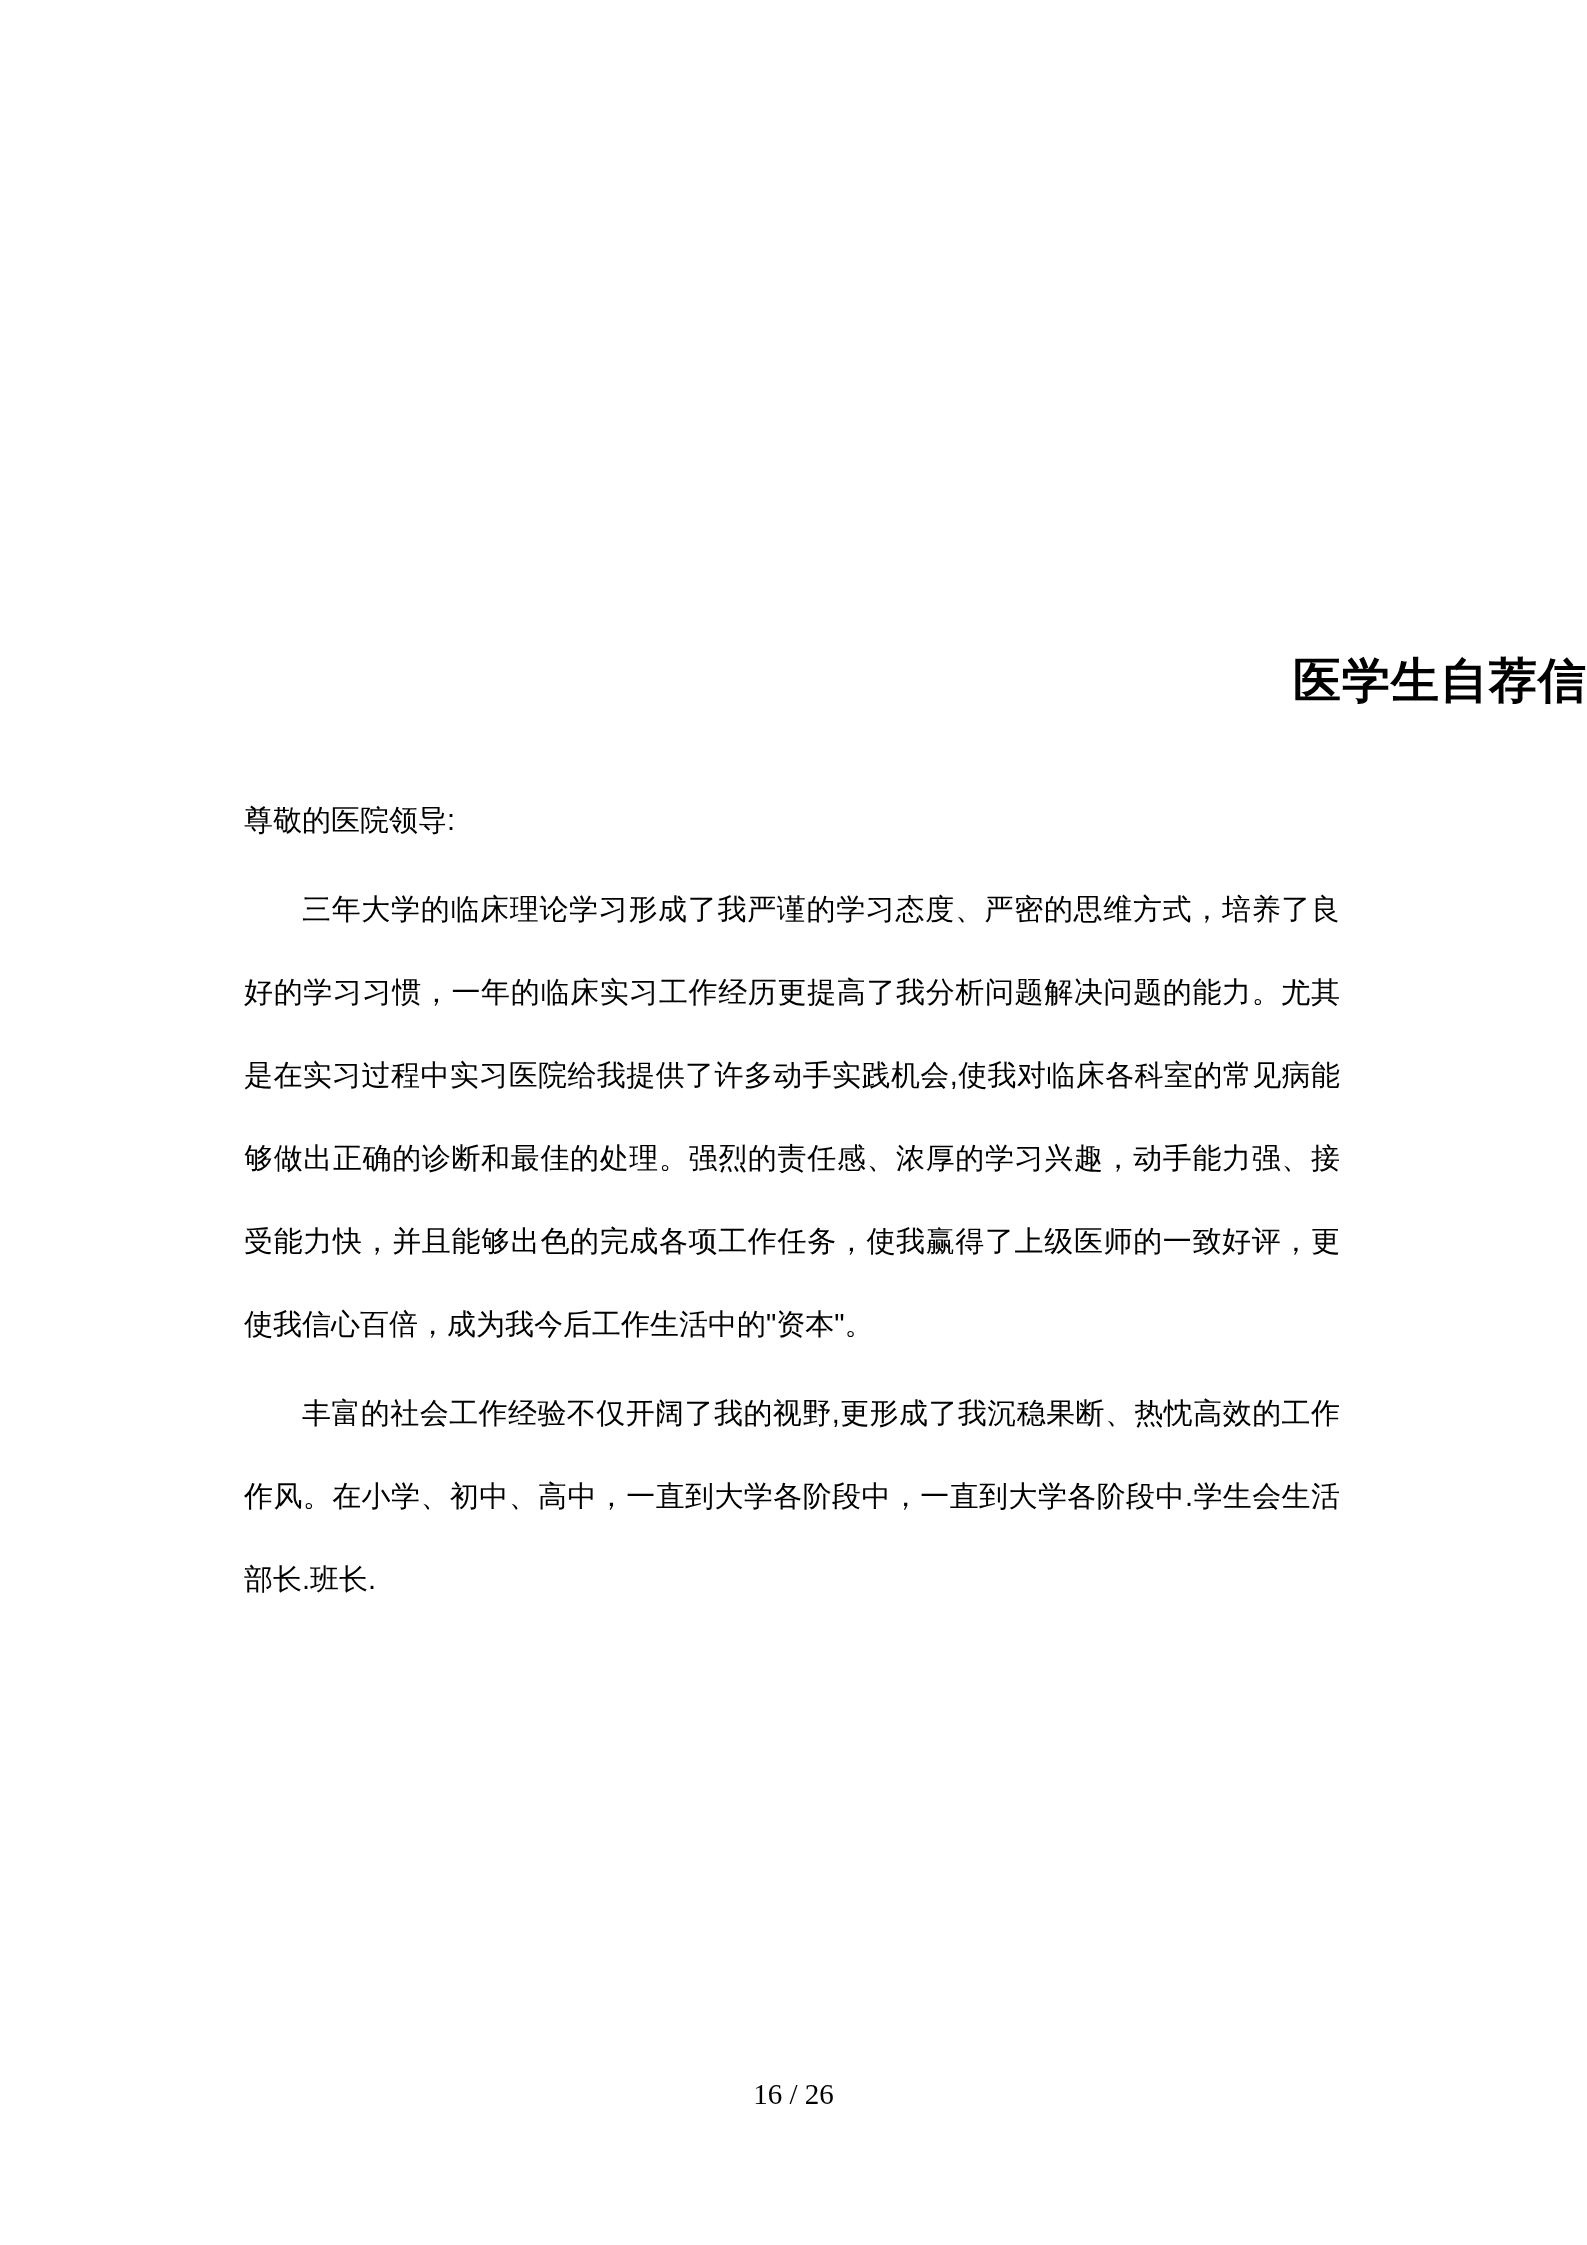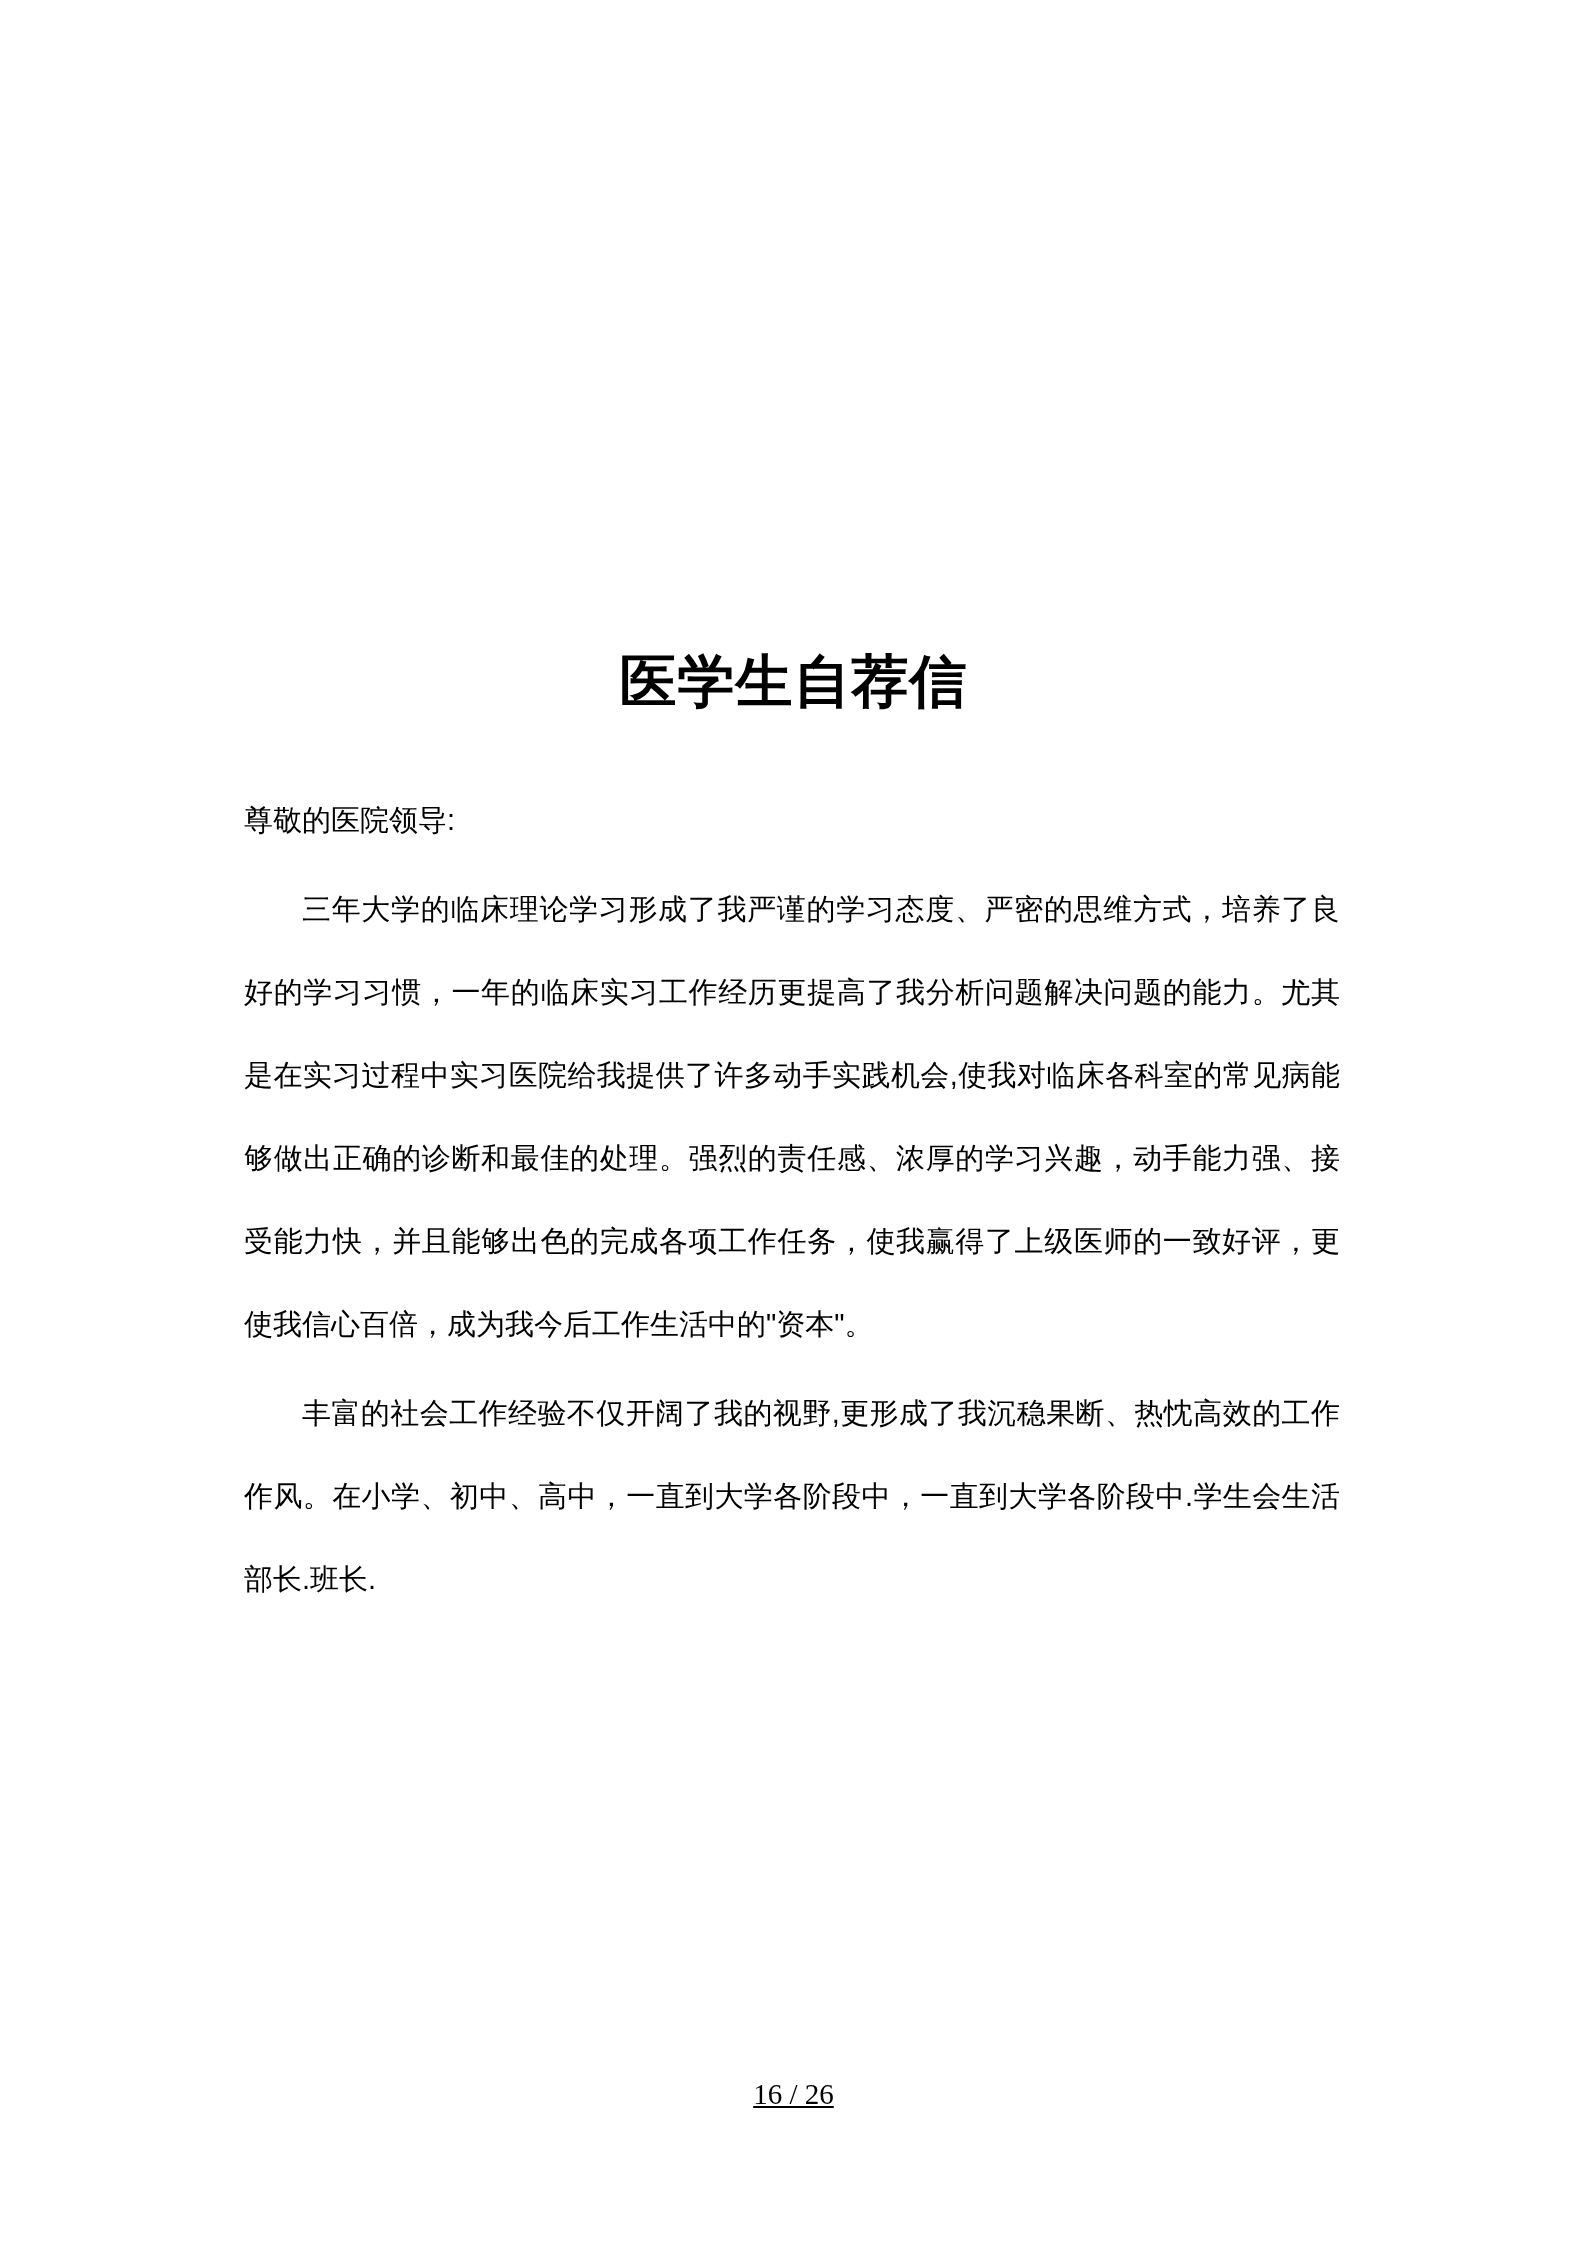--- a/index.html
+++ b/index.html
@@ -15,22 +15,22 @@
   .page {
     position: absolute;
     inset: 0;
     background: #ffffff;
   }
   .doc-title {
     position: absolute;
     top: 655px;
     left: 0;
     right: 0;
-    text-align: center;
-    font-size: 57px;
+    text-align: right;
+    font-size: 48px;
     line-height: 52px;
     font-weight: 700;
     letter-spacing: 1px;
     margin: 0;
   }
   .doc-body {
     position: absolute;
     left: 238px;
     top: 773px;
     width: 1108px;
@@ -48,21 +48,20 @@
   }
   .page-footer {
     position: absolute;
     top: 2078px;
     left: 0;
     right: 0;
     text-align: center;
     font-family: "Liberation Serif", serif;
     font-size: 29px;
     color: #000000;
-    text-decoration: underline;
   }
 </style>
 </head>
 <body>
 
 <div class="page">
 
   <h1 class="doc-title">医学生自荐信</h1>
 
   <div class="doc-body">

